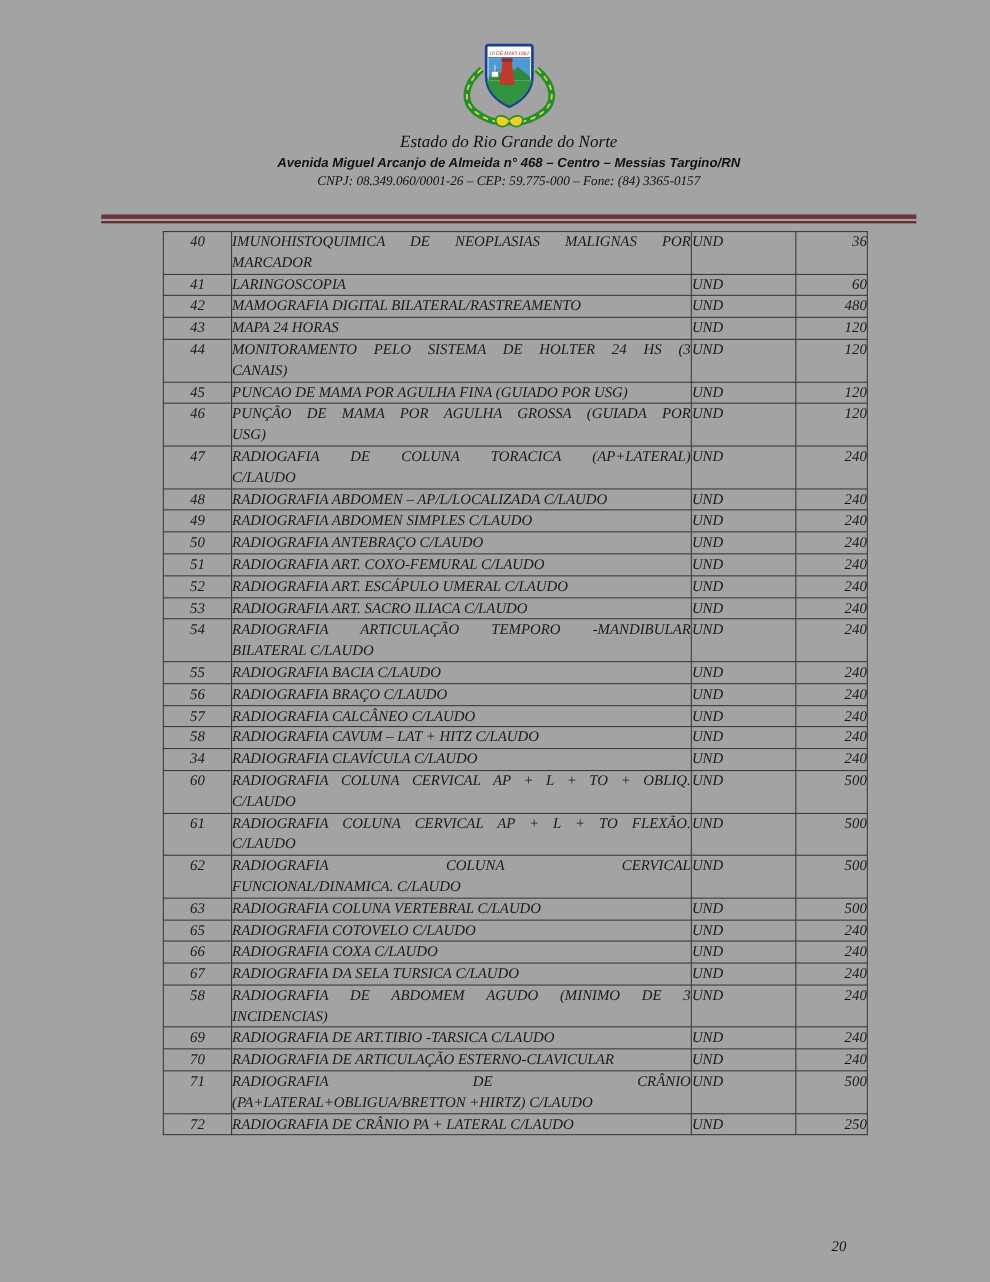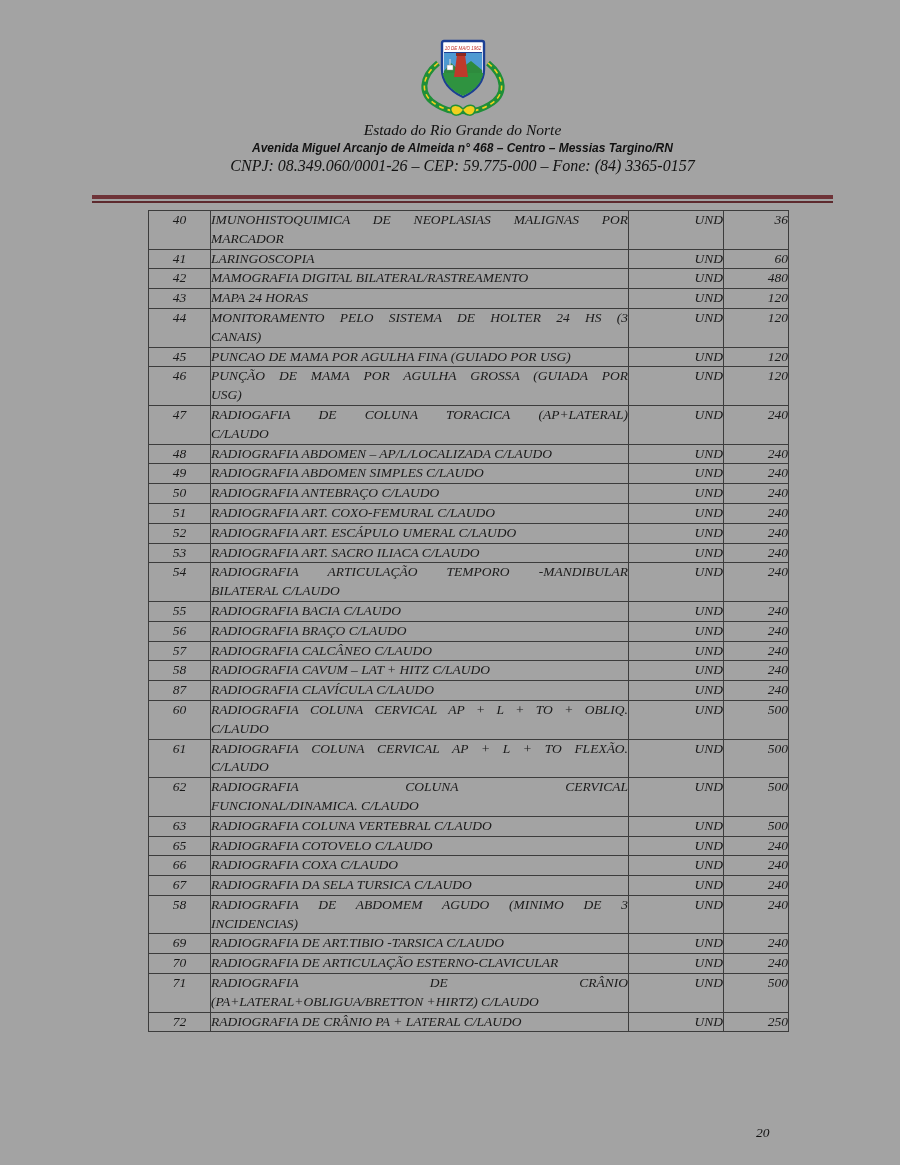--- a/index.html
+++ b/index.html
@@ -40,21 +40,21 @@
   }
   .address-line {
     margin-top: 2px;
     font-size: 12px;
     font-weight: bold;
     font-family: "Liberation Sans", sans-serif;
     color: #111;
   }
   .cnpj-line {
     margin-top: 2px;
-    font-size: 16px;
+    font-size: 12px;
     font-family: "Liberation Serif", serif;
     color: #111;
   }
   .rule {
     position: absolute;
     left: 92px;
     top: 195px;
     width: 741px;
     height: 8px;
     border-top: 4px solid #6e3338;
@@ -81,21 +81,21 @@
     vertical-align: middle;
     padding: 0 2px;
   }
   td.c-desc { padding: 0 8px; margin-left: 20px; }
   td.c-desc .line { text-align: left; white-space: nowrap; overflow: hidden; }
   td.c-desc .line.spread {
     text-align: justify;
     text-align-last: justify;
     white-space: normal;
   }
-  td.c-unit { text-align: right; padding: 0 4px; }
+  td.c-unit { text-align: left; padding: 0 4px; }
   td.c-qty  { text-align: right; padding: 0 10px 0 4px; }
   
   .page-number {
     position: absolute;
     left: 756px;
     top: 1125px;
     font-size: 13.5px;
     font-family: "Liberation Serif", serif;
     color: #111;
   }
@@ -302,21 +302,21 @@
         </tr>
         <tr>
           <td class="c-item">58</td>
           <td class="c-desc">
             <div class="line">RADIOGRAFIA CAVUM – LAT + HITZ C/LAUDO</div>
           </td>
           <td class="c-unit">UND</td>
           <td class="c-qty">240</td>
         </tr>
         <tr>
-          <td class="c-item">87</td>
+          <td class="c-item">34</td>
           <td class="c-desc">
             <div class="line">RADIOGRAFIA CLAVÍCULA C/LAUDO</div>
           </td>
           <td class="c-unit">UND</td>
           <td class="c-qty">240</td>
         </tr>
         <tr>
           <td class="c-item">60</td>
           <td class="c-desc">
             <div class="line spread">RADIOGRAFIA COLUNA CERVICAL AP + L + TO + OBLIQ.</div>

